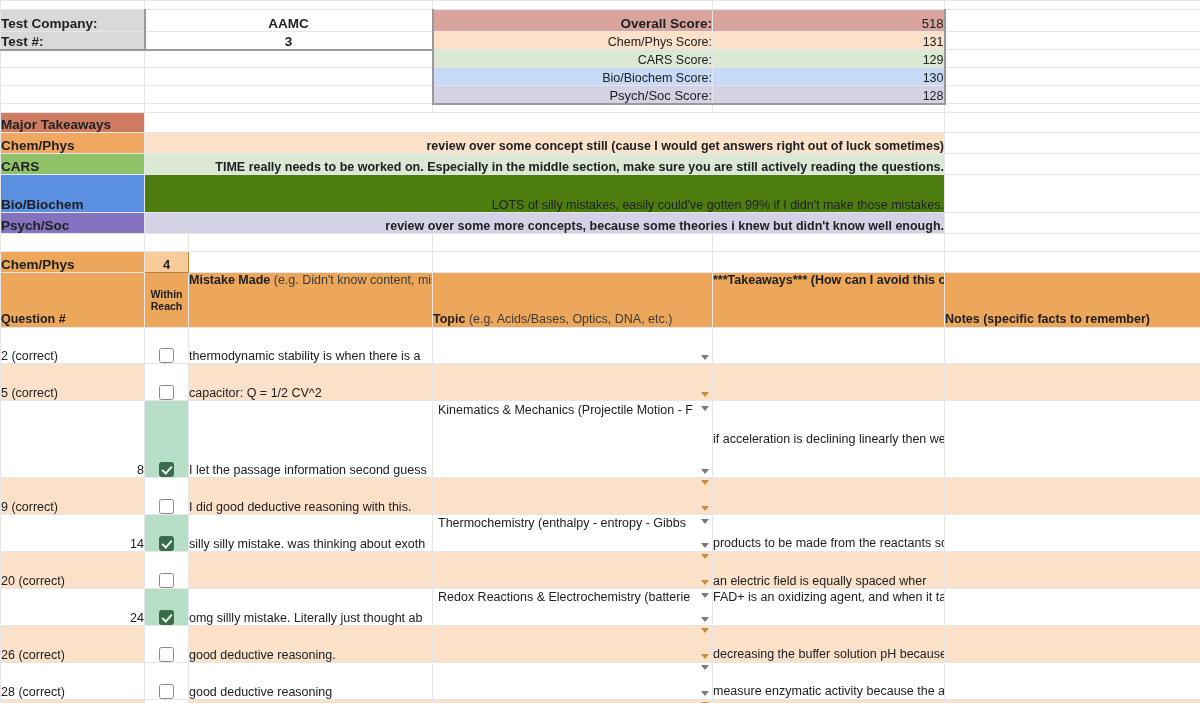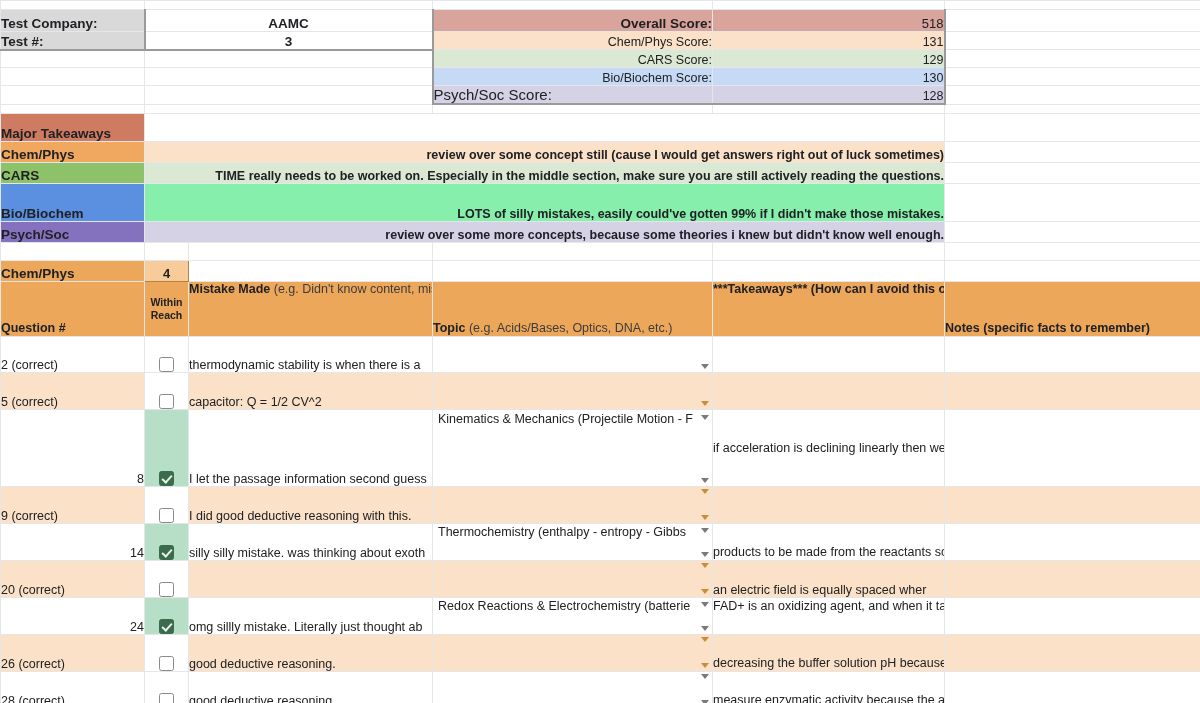--- a/index.html
+++ b/index.html
@@ -49,34 +49,34 @@
   .thickbottom { border-bottom: 2px solid #9a9a9a !important; }
 
   .sc-overall-l { background:#d8a49b; font-weight:bold; font-size:13.5px; text-align:right; }
   .sc-overall-v { background:#d8a49b; font-size:13px; text-align:right; }
   .sc-cp-l { background:#fae1c7; text-align:right; font-size:12.5px; }
   .sc-cp-v { background:#fae1c7; text-align:right; font-size:12.5px; }
   .sc-cars-l { background:#dbe8d3; text-align:right; font-size:12.5px; }
   .sc-cars-v { background:#dbe8d3; text-align:right; font-size:12.5px; }
   .sc-bb-l { background:#c6d9f5; text-align:right; font-size:12.5px; }
   .sc-bb-v { background:#c6d9f5; text-align:right; font-size:12.5px; }
-  .sc-ps-l { background:#d6d2e6; text-align:left; font-size:15px; }
+  .sc-ps-l { background:#d6d2e6; text-align:right; font-size:13px; }
   .sc-ps-v { background:#d6d2e6; text-align:right; font-size:12.5px; }
   .scoreblock-left { border-left: 2px solid #9a9a9a !important; }
   .scoreblock-right { border-right: 2px solid #9a9a9a !important; }
 
   
   .tk-title  { background:#cf7b62; font-weight:bold; font-size:13.5px; }
   .tk-cp-l   { background:#f0a860; font-weight:bold; font-size:13.5px; }
   .tk-cars-l { background:#8ec269; font-weight:bold; font-size:13.5px; }
   .tk-bb-l   { background:#5b8fe0; font-weight:bold; font-size:13.5px; }
   .tk-ps-l   { background:#8572bf; font-weight:bold; font-size:13.5px; }
   .tk-cp-v   { background:#fae1c7; font-weight:bold; font-size:12.5px; text-align:right; }
   .tk-cars-v { background:#dbe8d3; font-weight:bold; font-size:12.5px; text-align:right; }
-  .tk-bb-v   { background:#86efac; font-weight:bold; font-size:12.5px; text-align:right;margin-top:39px; }
+  .tk-bb-v   { background:#4d7c0f; font-weight:normal; font-size:12.5px; text-align:right;margin-top:39px; }
   .tk-ps-v   { background:#d6d2e6; font-weight:bold; font-size:12.5px; text-align:right; }
 
   
   .sec-title { background:#eda75a; font-weight:bold; font-size:13.5px; }
   .sec-count {
     background:#f7cb9a; font-weight:bold; font-size:13px; text-align:center;
     border:1px solid #b5823f !important;
   }
 
   
@@ -194,21 +194,21 @@
   </tr>
 
   <tr style="height:9px">
     <td></td>
     <td colspan="2"></td>
     <td></td>
     <td></td>
     <td></td>
   </tr>
 
-  <tr style="height:28px">
+  <tr style="height:20px">
     <td class="tk-title cellpad mid">Major Takeaways</td>
     <td colspan="4"></td>
     <td></td>
   </tr>
 
   <tr style="height:21px">
     <td class="tk-cp-l cellpad mid">Chem/Phys</td>
     <td colspan="4" class="tk-cp-v cellpad mid">review over some concept still (cause I would get answers right out of luck sometimes)</td>
     <td></td>
   </tr>

